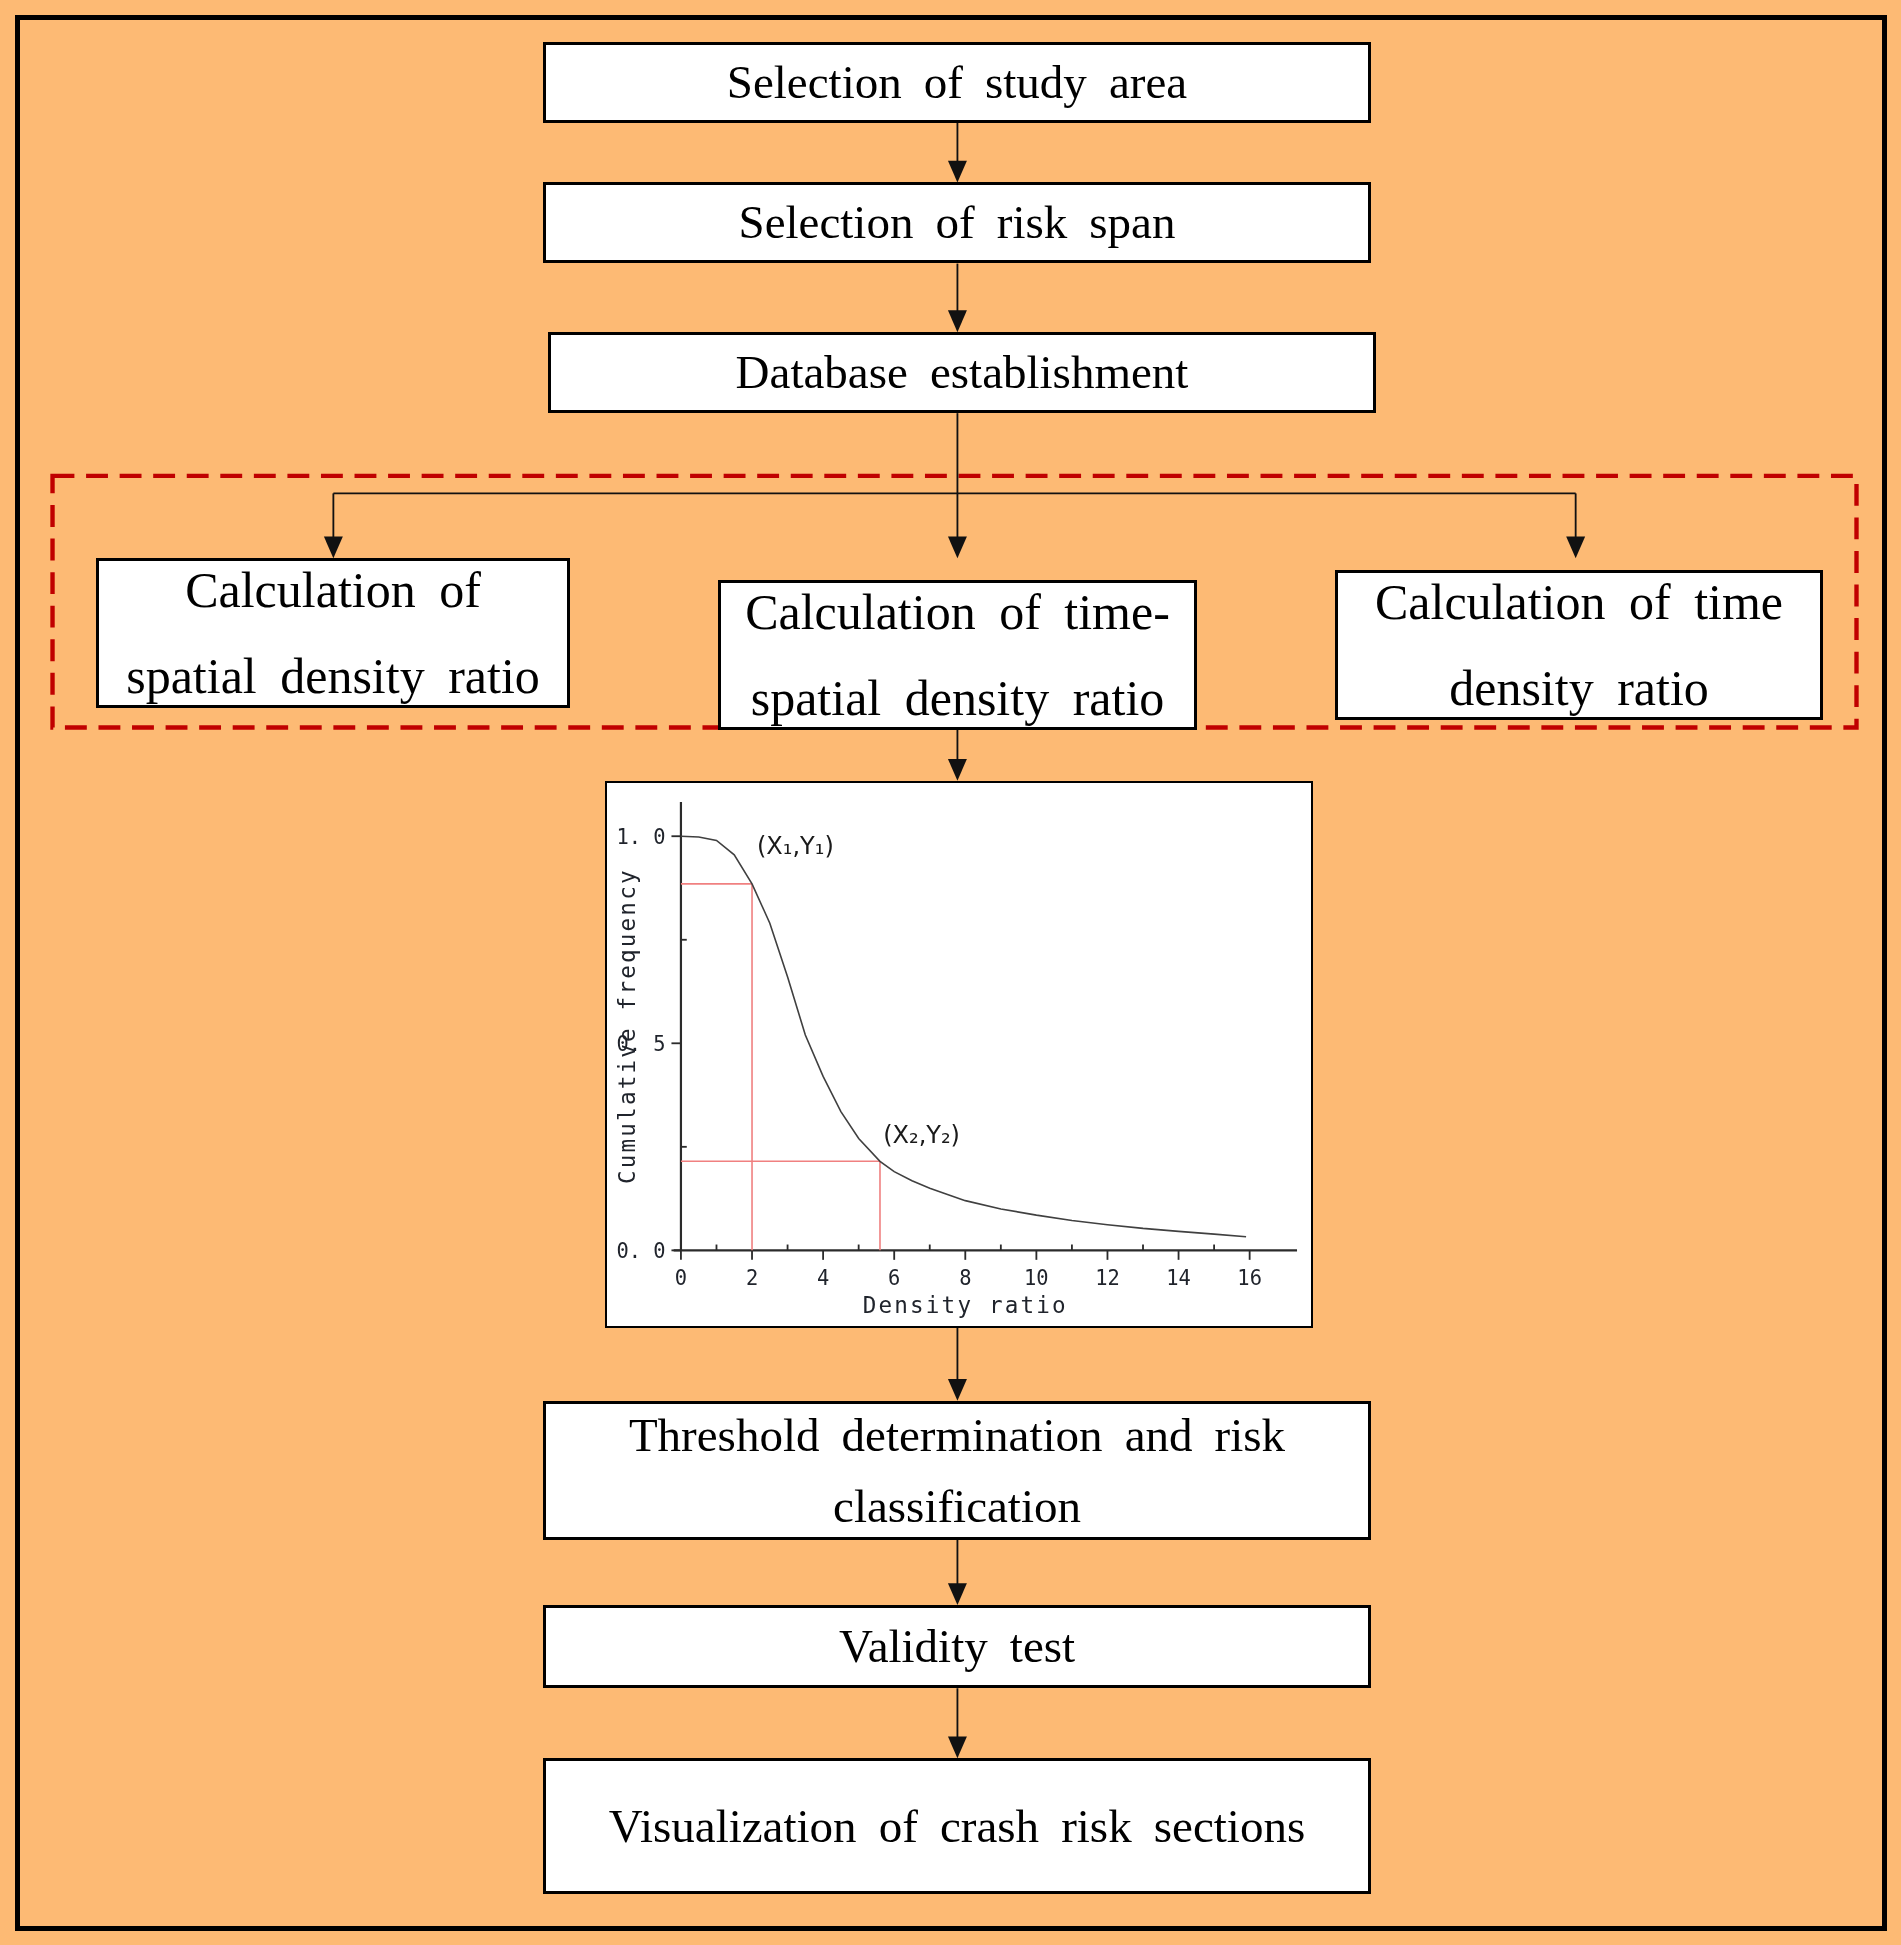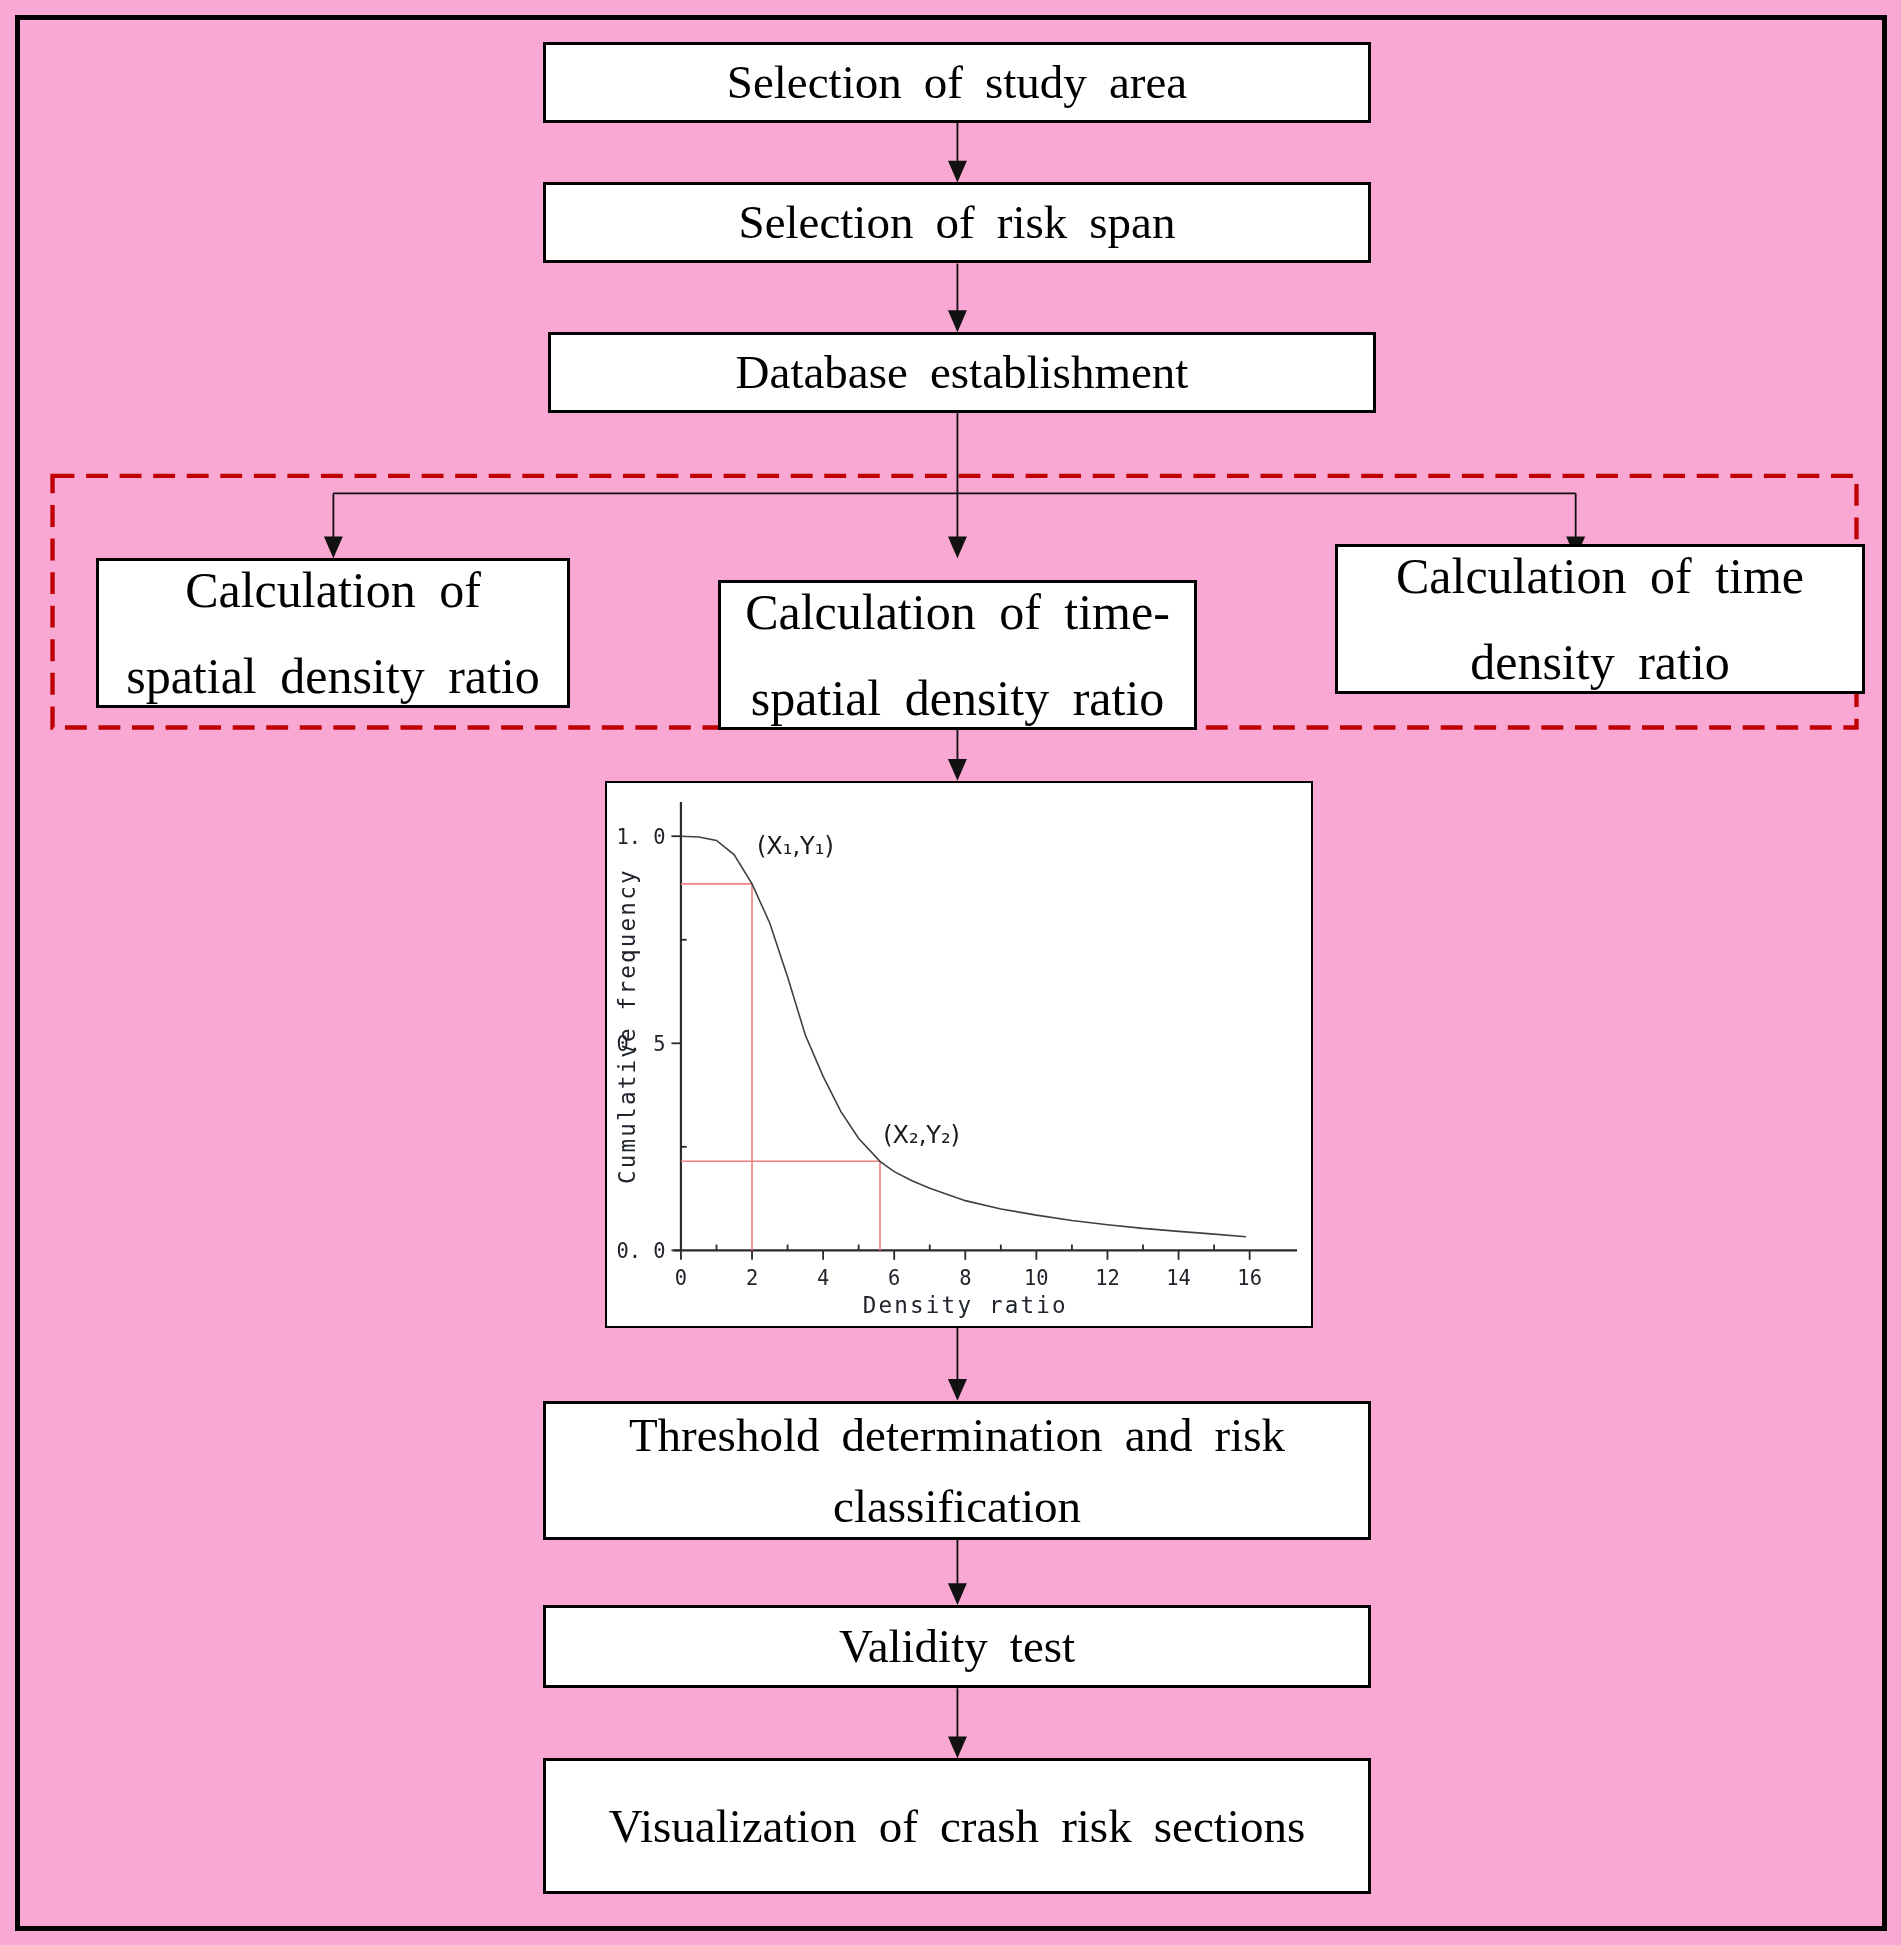--- a/index.html
+++ b/index.html
@@ -1,17 +1,17 @@
 <!DOCTYPE html>
 <html style="font-size:11.7px"><head>
 <meta charset="utf-8">
 <style>
   html,body {margin:0; padding:0; background:#ffffff;}
   #canvas {
-    position:relative; width:1901px; height:1946px; background:#f9a8d4;
+    position:relative; width:1901px; height:1946px; background:#fdba74;
     font-family:"Liberation Serif", serif; overflow:hidden;
   }
   .frame {
     position:absolute; left:14.6px; top:14.6px; width:1872px; height:1916px;
     border:5.1px solid #000; box-sizing:border-box;
   }
   #connectors {position:absolute; left:0; top:0; width:1901px; height:1946px;}
   .box {
     position:absolute; border:3.6px solid #000; box-sizing:border-box; background:#fff;
     display:flex; flex-direction:column; justify-content:center; align-items:center;
@@ -19,21 +19,21 @@
   }
   .bline {font-size:47px; color:#000; word-spacing:0.22em; line-height:1.42; white-space:nowrap;}
   .calc .bline {font-size:50px; line-height:1.72;}
   .thresh .bline {line-height:1.5;}
   #step-threshold {left:543px; top:1401px; width:828px; height:139px;}
   #step-area  {left:543px; top:42px;  width:828px; height:81px;}
   #step-span  {left:543px; top:182px; width:828px; height:81px;}
   #step-db    {left:548px; top:332px; width:828px; height:81px;}
   #calc-spatial {left:96px;  top:558px; width:474px; height:150px;}
   #calc-ts      {left:718px;  top:558px; width:479px; height:150px;margin-top:22px;}
-  #calc-time    {left:1335px; top:544px; width:530px; height:150px;}
+  #calc-time    {left:1335px; top:570px; width:488px; height:150px;}
   #step-valid {left:543px; top:1605px; width:828px; height:83px;}
   #step-vis   {left:543px; top:1758px; width:828px; height:136px;}
   .chartbox {
     position:absolute; left:605px; top:781px; width:708px; height:547px;
     border:2.9px solid #000; box-sizing:border-box; background:#fff;
   }
   .chartbox svg {display:block;}
   .xtick, .ytick {font-family:"DejaVu Sans Mono", monospace; font-size:28px; fill:#20242c;}
   .axlabel {font-family:"DejaVu Sans Mono", monospace; font-size:31px; fill:#20242c; letter-spacing:3px;}
   .ann {font-family:"DejaVu Sans", sans-serif; font-size:33px; fill:#1a1a1a;}

